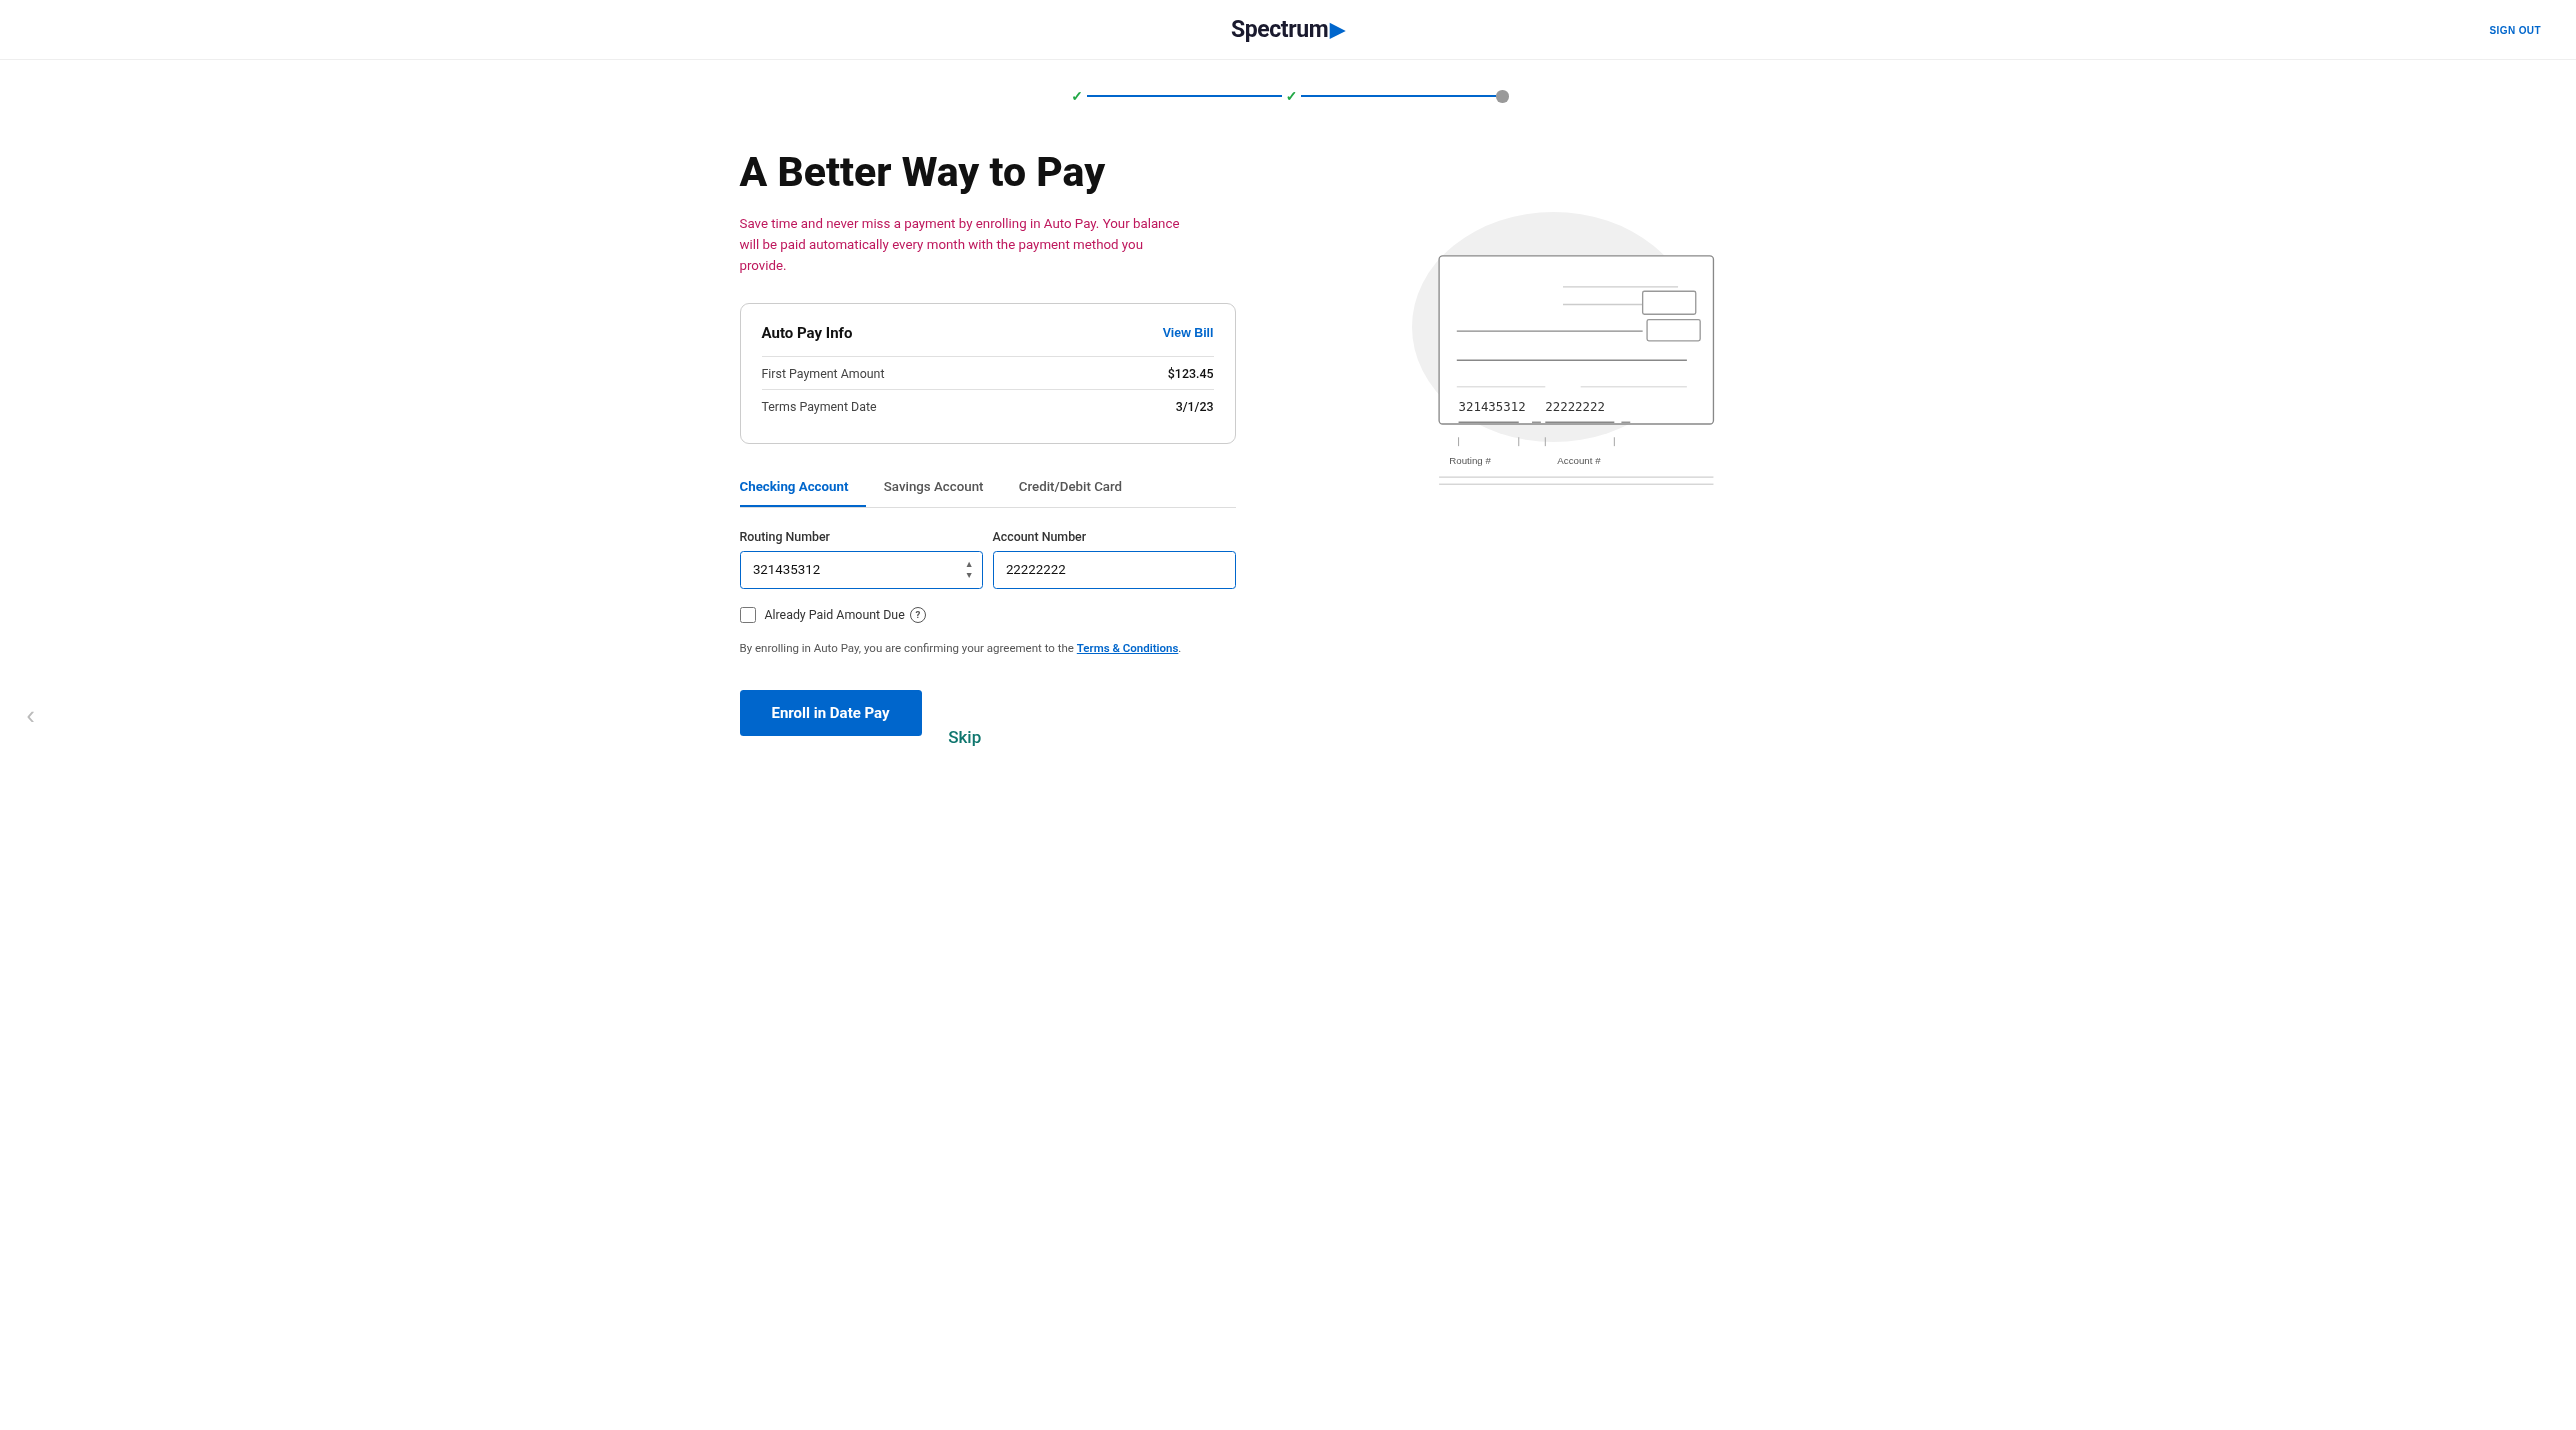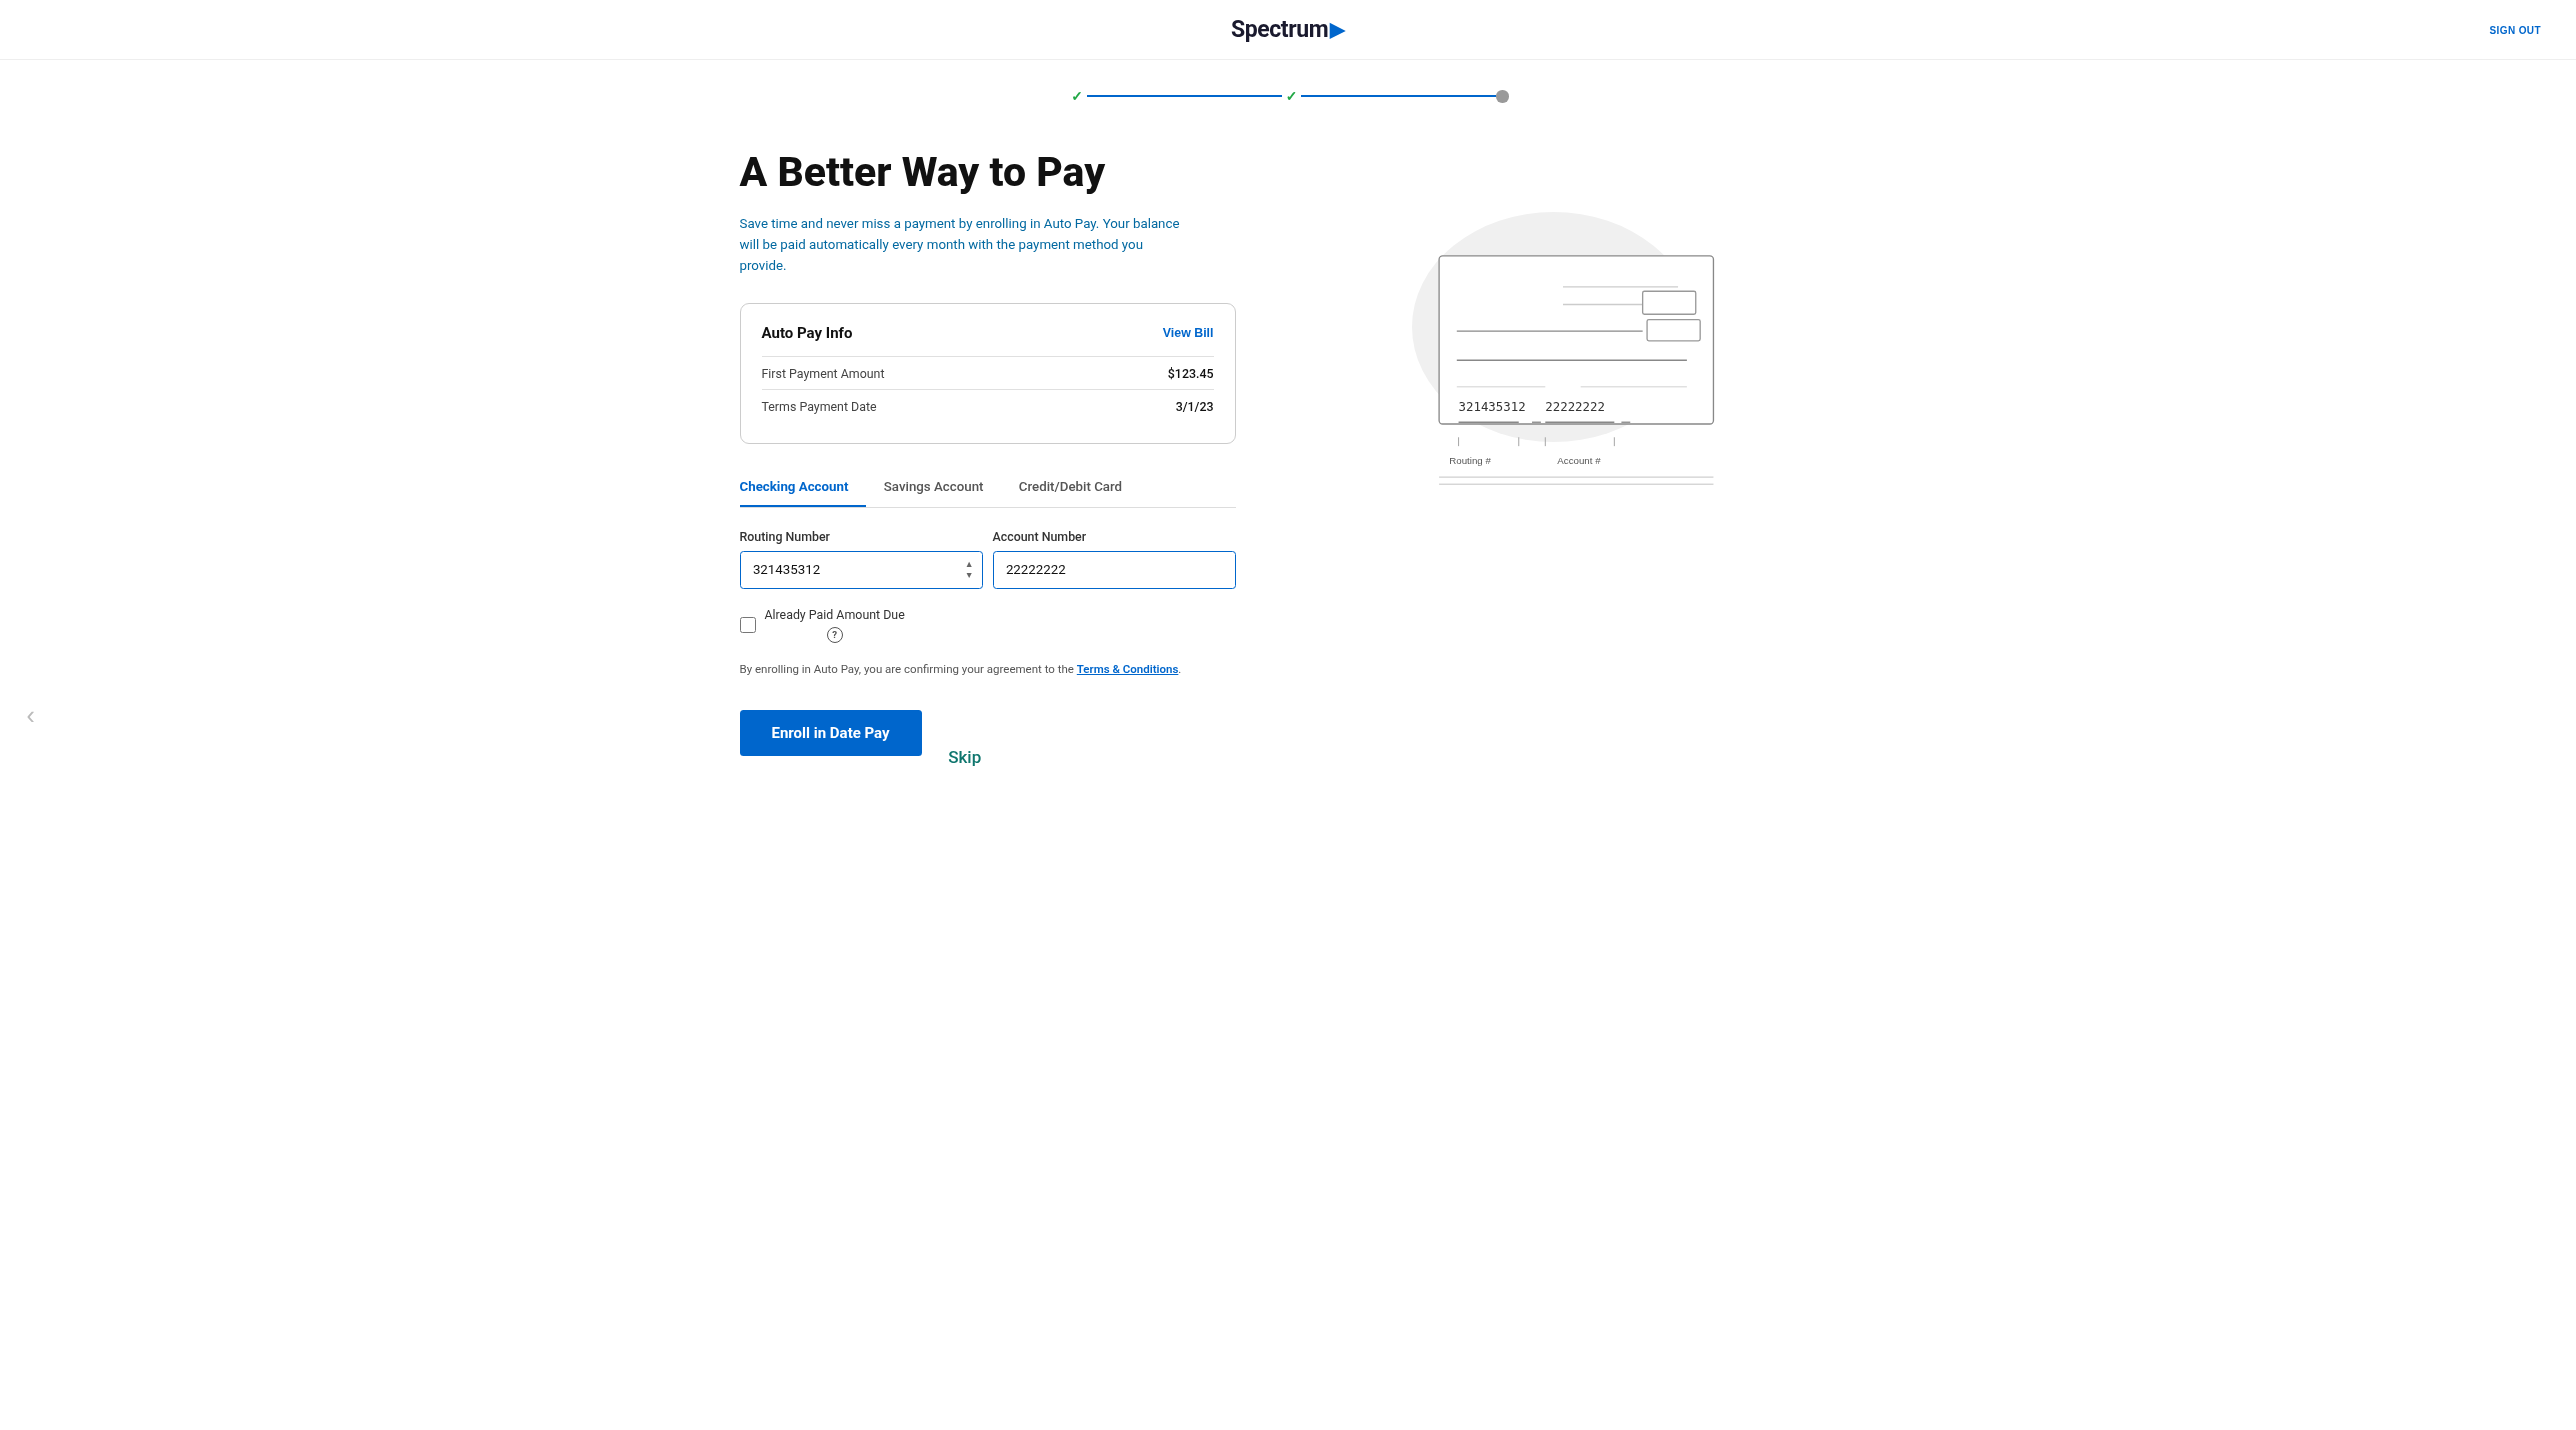--- a/index.html
+++ b/index.html
@@ -113,21 +113,21 @@
     
     .page-title {
       font-size: 41px;
       font-weight: 800;
       color: #111;
       margin-bottom: 17.7px;
       line-height: 1.1;
     }
     .page-subtitle {
       font-size: 13.3px;
-      color: #0369a1;
+      color: #be185d;
       line-height: 1.6;
       margin-bottom: 26.6px;
       max-width: 443px;
     }
 
     
     .autopay-info-box {
       border: 0.9px solid #ccc;
       border-radius: 9px;
       padding: 19.5px 21px;
@@ -263,21 +263,20 @@
       border-radius: 1.8px;
       cursor: pointer;
       flex-shrink: 0;
     }
     .checkbox-label {
       font-size: 12.4px;
       color: #333;
       display: flex;
       align-items: center;
       gap: 5.3px;
-      flex-direction: column;
     }
     .help-icon {
       width: 16px;
       height: 16px;
       border-radius: 50%;
       border: 1.3px solid #555;
       display: inline-flex;
       align-items: center;
       justify-content: center;
       font-size: 9.7px;

